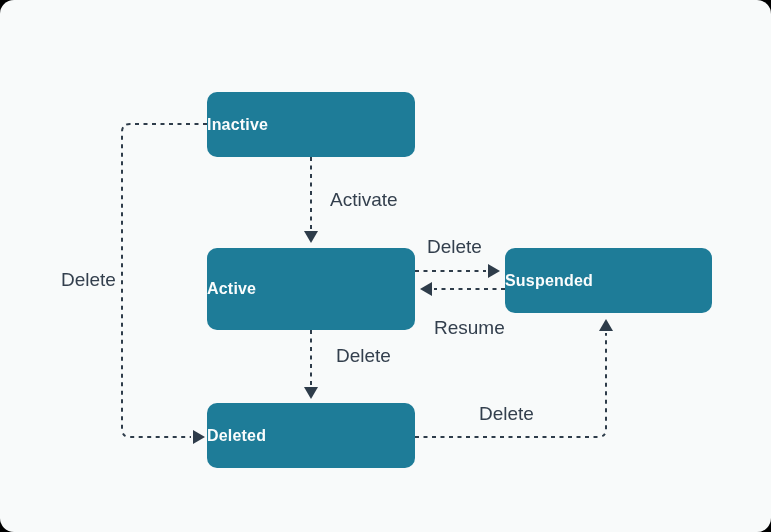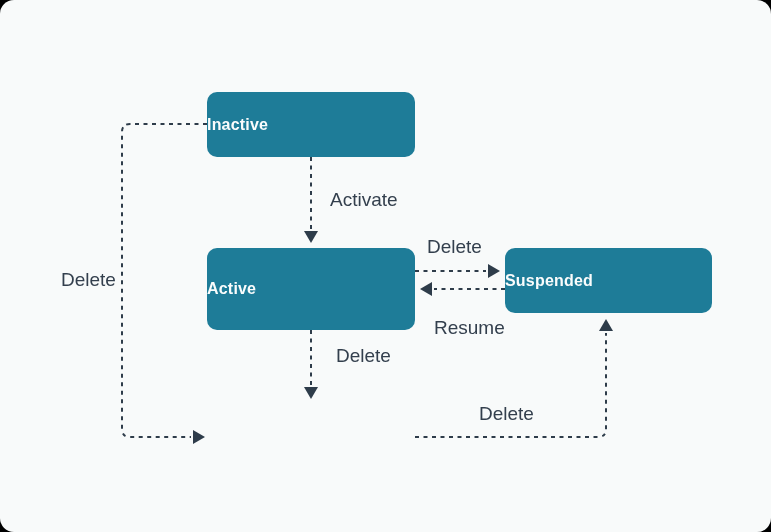--- a/index.html
+++ b/index.html
@@ -94,20 +94,23 @@
   </div>
 
   <div class="state-box" id="state-active">
     <span>Active</span>
   </div>
 
   <div class="state-box" id="state-suspended">
     <span>Suspended</span>
   </div>
 
+  <div class="state-box" id="state-deleted">
+    <span>Deleted</span>
+  </div>
 
   <div class="edge-label" id="label-activate">Activate</div>
 
   <div class="edge-label" id="label-suspend">Delete</div>
 
   <div class="edge-label" id="label-resume">Resume</div>
 
   <div class="edge-label" id="label-delete-mid">Delete</div>
 
   <div class="edge-label" id="label-delete-left">Delete</div>

